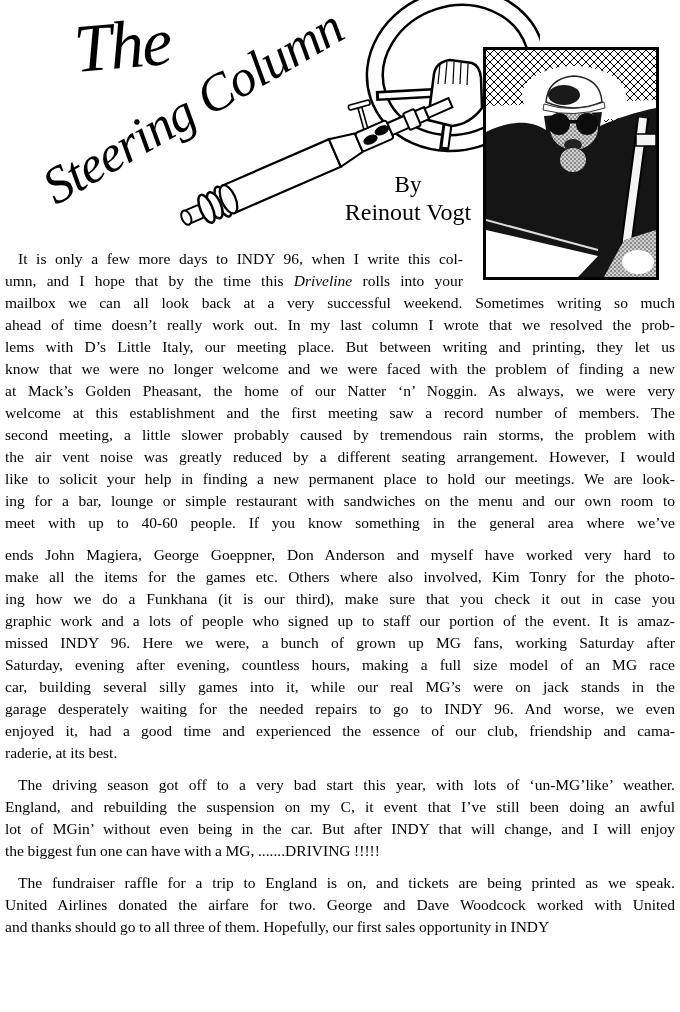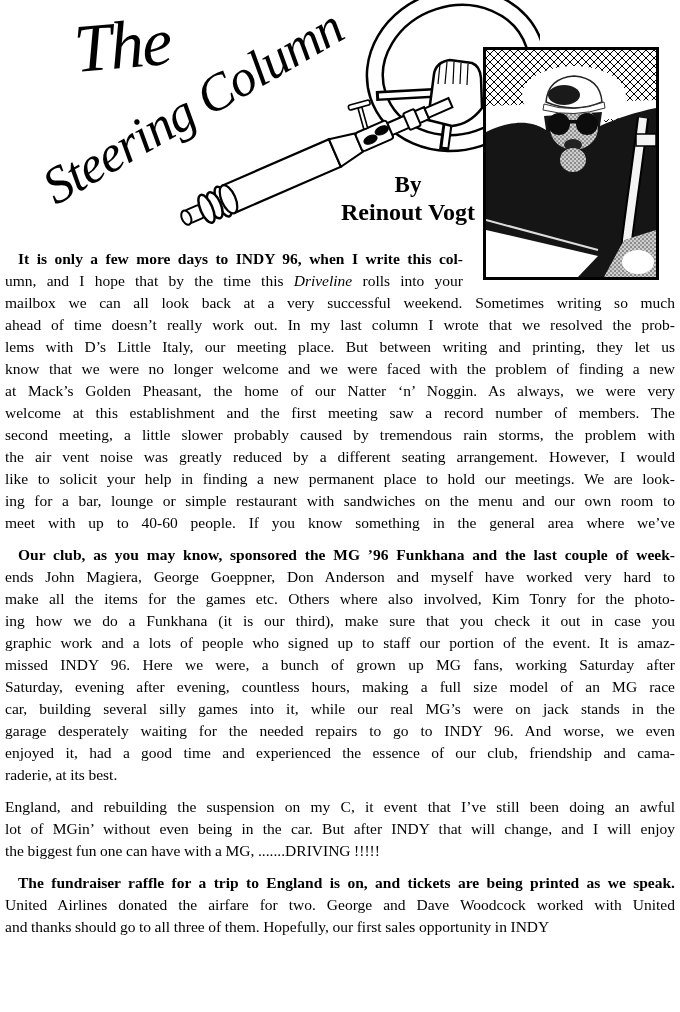--- a/index.html
+++ b/index.html
@@ -15,38 +15,38 @@
     transform:rotate(-5deg);white-space:nowrap;
   }
   .title-main{
     position:absolute;left:50px;top:160px;
     font-size:52px;font-style:italic;letter-spacing:-1px;
     transform:rotate(-30deg);transform-origin:0 60%;white-space:nowrap;
   }
   .illustration{position:absolute;left:140px;top:0;width:400px;height:262px;}
   .byline{
     position:absolute;left:330px;top:172px;width:156px;
-    text-align:center;font-weight:bold;
+    text-align:center;font-weight:normal;
   }
   .byline .by{font-size:23px;line-height:26px;}
   .byline .author{font-size:24px;line-height:28px;}
   .photo{
     position:absolute;left:483px;top:47px;width:170px;height:227px;
     border:3px solid #000;background:#fff;z-index:3;
   }
   .photo svg{display:block;}
   
   .article{
     position:absolute;left:0;right:0;top:248px;padding:0 5px;
     font-size:15.5px;line-height:22px;word-spacing:-0.3px;
   }
   .photo-spacer{float:right;width:212px;height:44px;}
   .paragraph{margin:0 0 10px 0;}
   .line{text-align:justify;text-align-last:justify;}
-  .line.first{text-indent:13px;font-weight:bold;}
+  .line.first{text-indent:13px;}
   .line.lastline{text-align-last:left;}
 </style>
 </head>
 <body>
 
 <div class="page">
 
   <div class="masthead">
 
     <div class="title-the">The</div>
@@ -157,33 +157,33 @@
         <div class="line"><span>know that we were no longer welcome and we were faced with the problem of finding a new</span></div>
         <div class="line"><span>at Mack’s Golden Pheasant, the home of our Natter ‘n’ Noggin. As always, we were very</span></div>
         <div class="line"><span>welcome at this establishment and the first meeting saw a record number of members. The</span></div>
         <div class="line"><span>second meeting, a little slower probably caused by tremendous rain storms, the problem with</span></div>
         <div class="line"><span>the air vent noise was greatly reduced by a different seating arrangement. However, I would</span></div>
         <div class="line"><span>like to solicit your help in finding a new permanent place to hold our meetings. We are look-</span></div>
         <div class="line"><span>ing for a bar, lounge or simple restaurant with sandwiches on the menu and our own room to</span></div>
         <div class="line"><span>meet with up to 40-60 people. If you know something in the general area where we’ve</span></div>
       </div>
       <div class="paragraph">
-        <div class="line first"><span>Our club, as you may know, sponsored the MG ’96 Funkhana and the last couple of week-</span></div>
         <div class="line"><span>ends John Magiera, George Goeppner, Don Anderson and myself have worked very hard to</span></div>
         <div class="line"><span>make all the items for the games etc. Others where also involved, Kim Tonry for the photo-</span></div>
         <div class="line"><span>ing how we do a Funkhana (it is our third), make sure that you check it out in case you</span></div>
         <div class="line"><span>graphic work and a lots of people who signed up to staff our portion of the event. It is amaz-</span></div>
         <div class="line"><span>missed INDY 96. Here we were, a bunch of grown up MG fans, working Saturday after</span></div>
         <div class="line"><span>Saturday, evening after evening, countless hours, making a full size model of an MG race</span></div>
         <div class="line"><span>car, building several silly games into it, while our real MG’s were on jack stands in the</span></div>
         <div class="line"><span>garage desperately waiting for the needed repairs to go to INDY 96. And worse, we even</span></div>
         <div class="line"><span>enjoyed it, had a good time and experienced the essence of our club, friendship and cama-</span></div>
         <div class="line lastline"><span>raderie, at its best.</span></div>
       </div>
       <div class="paragraph">
+        <div class="line first"><span>The driving season got off to a very bad start this year, with lots of ‘un-MG’like’ weather.</span></div>
         <div class="line"><span>England, and rebuilding the suspension on my C, it event that I’ve still been doing an awful</span></div>
         <div class="line"><span>lot of MGin’ without even being in the car. But after INDY that will change, and I will enjoy</span></div>
         <div class="line lastline"><span>the biggest fun one can have with a MG, .......DRIVING !!!!!</span></div>
       </div>
       <div class="paragraph">
         <div class="line first"><span>The fundraiser raffle for a trip to England is on, and tickets are being printed as we speak.</span></div>
         <div class="line"><span>United Airlines donated the airfare for two. George and Dave Woodcock worked with United</span></div>
         <div class="line lastline"><span>and thanks should go to all three of them. Hopefully, our first sales opportunity in INDY</span></div>
       </div>
     </div>

